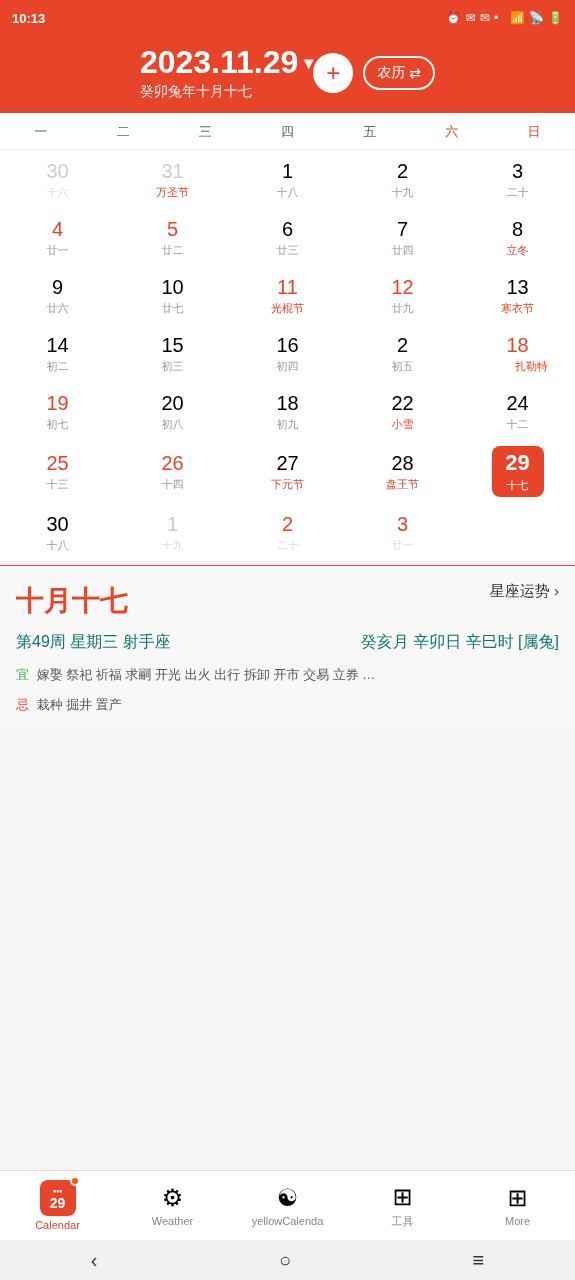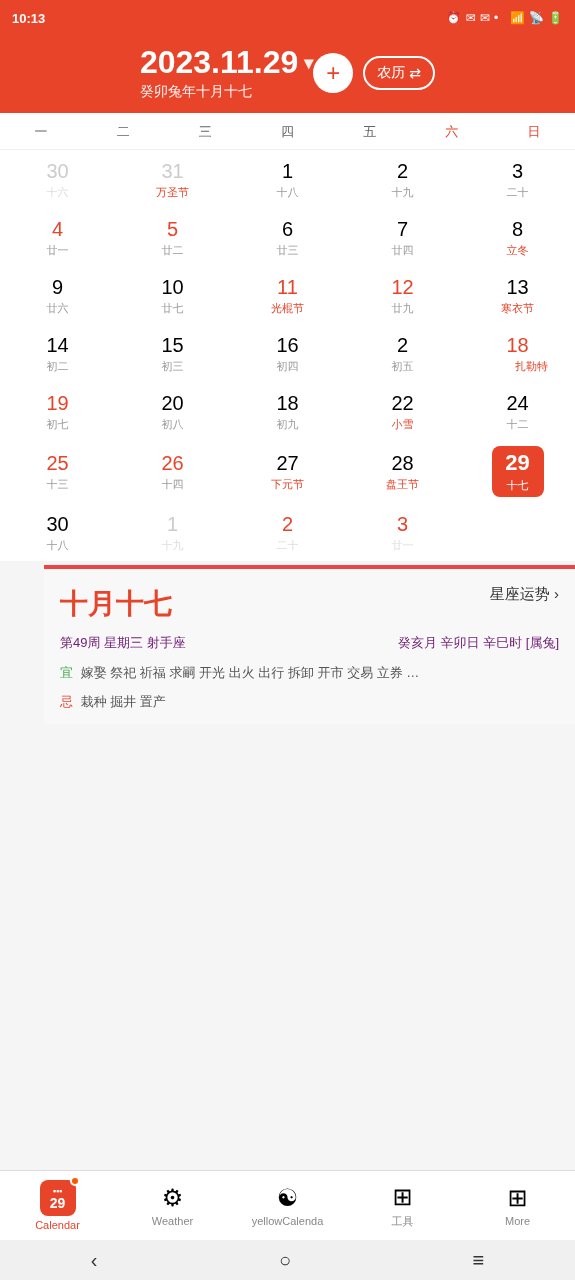--- a/index.html
+++ b/index.html
@@ -124,39 +124,38 @@
     }
     .day-cell.other-month .day-num { color: #ccc; }
     .day-cell.other-month .day-sub { color: #ddd; }
     .day-cell.weekend .day-num { color: #e8442a; }
     .day-cell.holiday .day-sub { color: #e8442a; }
 
     
     .selected-info {
       background: #f8f8f8;
       padding: 16px 16px 10px;
-      border-top: 4px solid #ef4444;
+      border-top: 1px solid #ef4444;
       margin-top: 4px;
-      margin-left: 44px;
     }
     .selected-day-title {
       font-size: 28px;
       color: #e8442a;
       font-weight: bold;
     }
     .horoscope-link {
       float: right;
       font-size: 15px;
       color: #333;
       cursor: pointer;
     }
     .day-meta {
       margin-top: 8px;
-      font-size: 13px;
-      color: #701a75;
+      font-size: 16px;
+      color: #0f766e;
       line-height: 1.8;
     }
     .day-meta-row {
       display: flex;
       justify-content: space-between;
     }
     .auspicious {
       margin-top: 6px;
       font-size: 13px;
       line-height: 1.8;

